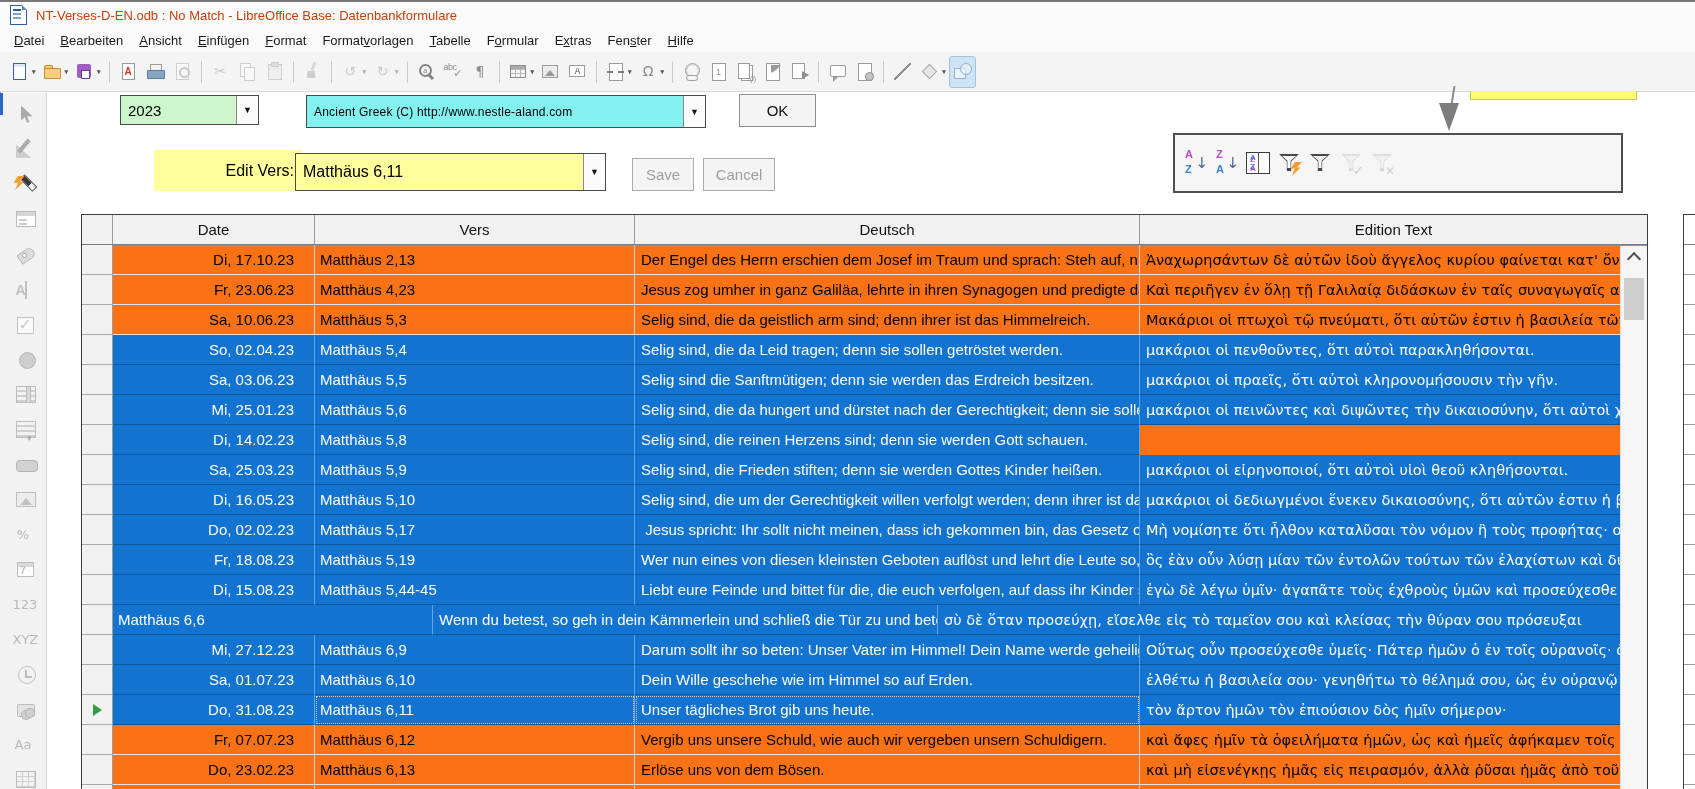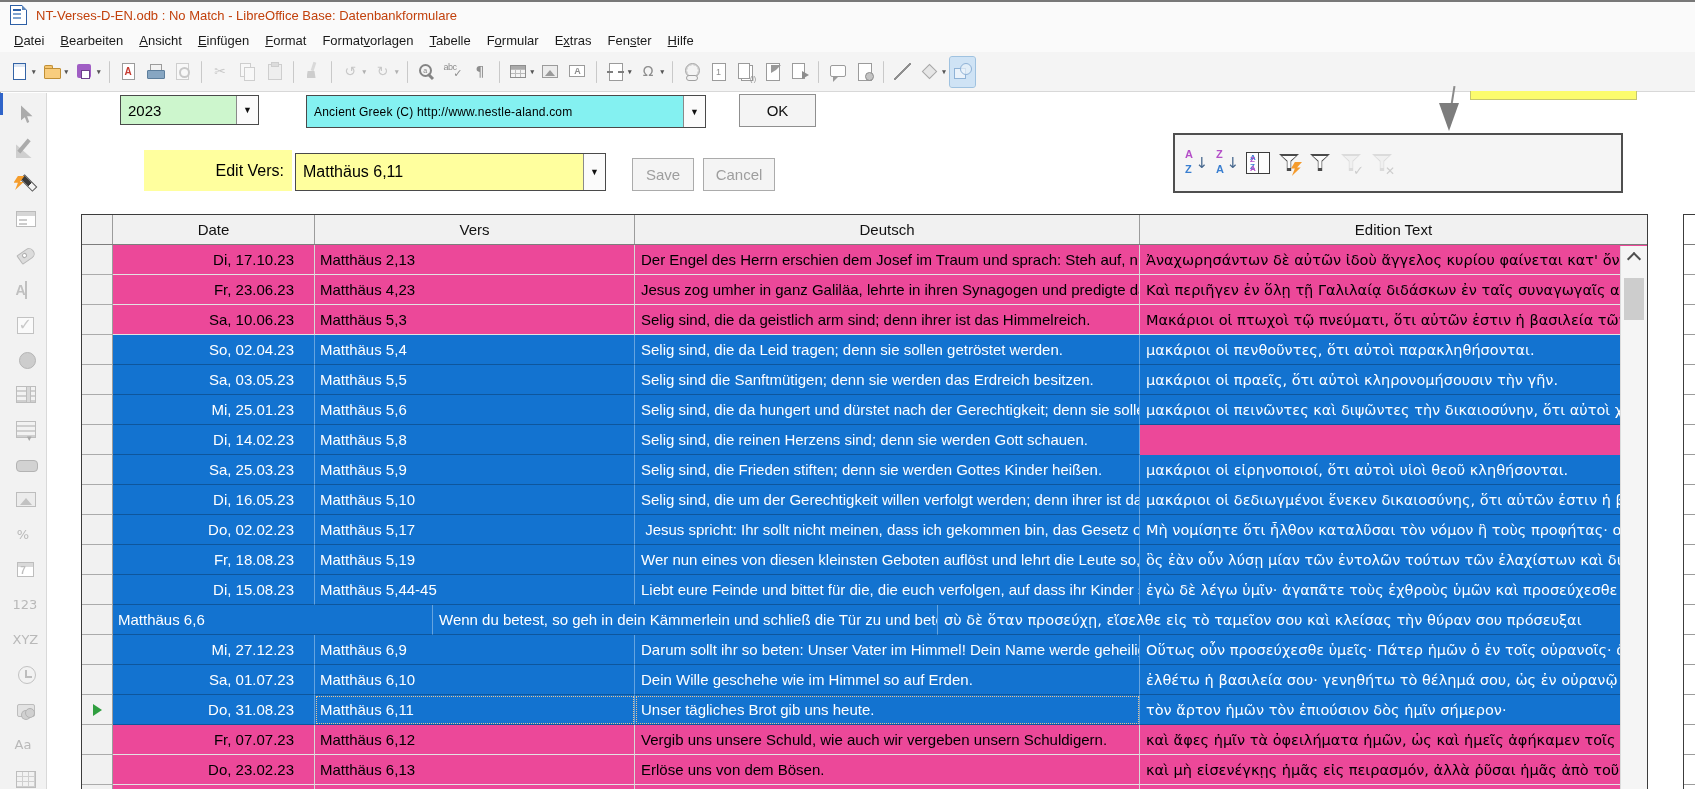--- a/index.html
+++ b/index.html
@@ -141,21 +141,21 @@
   .f-sortbox .a::after{content:"Z A";position:absolute;left:3px;bottom:0px;font:bold 8px/9px "Liberation Sans",sans-serif;color:#b44fc8;letter-spacing:3px;}
   .f-sortbox .b{position:absolute;left:50%;top:3px;bottom:3px;width:1px;background:#555;}
   .fun .a{position:absolute;left:3px;top:4px;width:20px;height:17px;background:#4a4a4a;clip-path:polygon(0 0,100% 0,61% 44%,61% 100%,39% 100%,39% 44%);}
   .fun .b{position:absolute;left:6px;top:6px;width:14px;height:12px;background:#fbfbfb;clip-path:polygon(0 0,100% 0,61% 40%,61% 100%,39% 100%,39% 40%);}
   .fun.lite .a{background:#c6c6c6;}
   .fun.lite .b{background:#ededed;}
   .f-autofilter::after{content:"";position:absolute;right:0px;bottom:0px;width:11px;height:14px;background:#f59b2c;clip-path:polygon(35% 0,100% 0,55% 40%,88% 40%,8% 100%,35% 46%,0 46%);}
   .f-apply::after{content:"✓";position:absolute;right:0px;bottom:-2px;font-size:13px;color:#ababab;}
   .f-reset::after{content:"✕";position:absolute;right:0px;bottom:-2px;font-size:12px;color:#ababab;}
   
-  .grid{position:absolute;left:81px;top:214px;width:1567px;height:575px;border:1px solid #3c3c3c;border-bottom:none;background:#ec4899;overflow:hidden;box-sizing:border-box;}
+  .grid{position:absolute;left:81px;top:214px;width:1567px;height:575px;border:1px solid #3c3c3c;border-bottom:none;background:#f97316;overflow:hidden;box-sizing:border-box;}
   .thead{display:flex;height:30px;background:#f1f1f1;border-bottom:1px solid #7d7d7d;box-sizing:border-box;}
   .hc{font-size:15px;color:#111;display:flex;align-items:center;justify-content:center;border-right:1px solid #9c9c9c;box-sizing:border-box;}
   .hc:last-child{border-right:none;}
   .w-sel{width:31px;}.w-date{width:202px;}.w-vers{width:320px;}.w-de{width:505px;}.w-gr{flex:1;}
   .trow{display:flex;height:30px;box-sizing:border-box;}
   .cell{font-size:15px;color:#000;display:flex;align-items:center;overflow:hidden;white-space:pre;box-sizing:border-box;border-right:1px solid #d7d7d7;border-bottom:1px solid #e3e3e3;}
   .c-sel{width:31px;background:#f1f1f1;border-right:1px solid #9c9c9c;border-bottom:1px solid #ababab;justify-content:center;}
   .c-date{width:202px;justify-content:flex-end;padding-right:20px;}
   .c-vers{width:320px;padding-left:5px;}
   .c-de{width:505px;padding-left:6px;}
@@ -335,21 +335,21 @@
   <div class="combo c-green" style="left:120px;top:95px;width:139px;height:30px;">
     <span class="cval">2023</span>
     <span class="cbtn">▼</span>
   </div>
   <div class="combo c-cyan" style="left:306px;top:95px;width:400px;height:33px;">
     <span class="cval" style="font-size:12px;letter-spacing:.2px">Ancient Greek (C) http://www.nestle-aland.com</span>
     <span class="cbtn">▼</span>
   </div>
   <div class="btn" style="left:739px;top:94px;width:77px;height:33px;">OK</div>
 
-  <div class="ylabel" style="left:144px;top:150px;width:148px;height:41px;">Edit Vers:</div>
+  <div class="ylabel" style="left:154px;top:150px;width:148px;height:41px;">Edit Vers:</div>
   <div class="combo c-yellow" style="left:295px;top:153px;width:311px;height:38px;">
     <span class="cval" style="font-size:16px">Matthäus 6,11</span>
     <span class="cbtn">▼</span>
   </div>
   <div class="btn disab" style="left:632px;top:158px;width:62px;height:33px;">Save</div>
   <div class="btn disab" style="left:703px;top:158px;width:72px;height:33px;">Cancel</div>
 
   <div class="ystrip"></div>
   <div class="arrow-line"></div>
   <div class="arrow-head"></div>
@@ -411,21 +411,21 @@
         </div>
         <div class="trow sel">
           <div class="cell c-sel"></div>
           <div class="cell c-date">So, 02.04.23</div>
           <div class="cell c-vers">Matthäus 5,4</div>
           <div class="cell c-de">Selig sind, die da Leid tragen; denn sie sollen getröstet werden.</div>
           <div class="cell c-gr">μακάριοι οἱ πενθοῦντες, ὅτι αὐτοὶ παρακληθήσονται.</div>
         </div>
         <div class="trow sel">
           <div class="cell c-sel"></div>
-          <div class="cell c-date">Sa, 03.05.23</div>
+          <div class="cell c-date">Sa, 03.06.23</div>
           <div class="cell c-vers">Matthäus 5,5</div>
           <div class="cell c-de">Selig sind die Sanftmütigen; denn sie werden das Erdreich besitzen.</div>
           <div class="cell c-gr">μακάριοι οἱ πραεῖς, ὅτι αὐτοὶ κληρονομήσουσιν τὴν γῆν.</div>
         </div>
         <div class="trow sel">
           <div class="cell c-sel"></div>
           <div class="cell c-date">Mi, 25.01.23</div>
           <div class="cell c-vers">Matthäus 5,6</div>
           <div class="cell c-de">Selig sind, die da hungert und dürstet nach der Gerechtigkeit; denn sie sollen satt</div>
           <div class="cell c-gr">μακάριοι οἱ πεινῶντες καὶ διψῶντες τὴν δικαιοσύνην, ὅτι αὐτοὶ χορτασθήσονται.</div>

